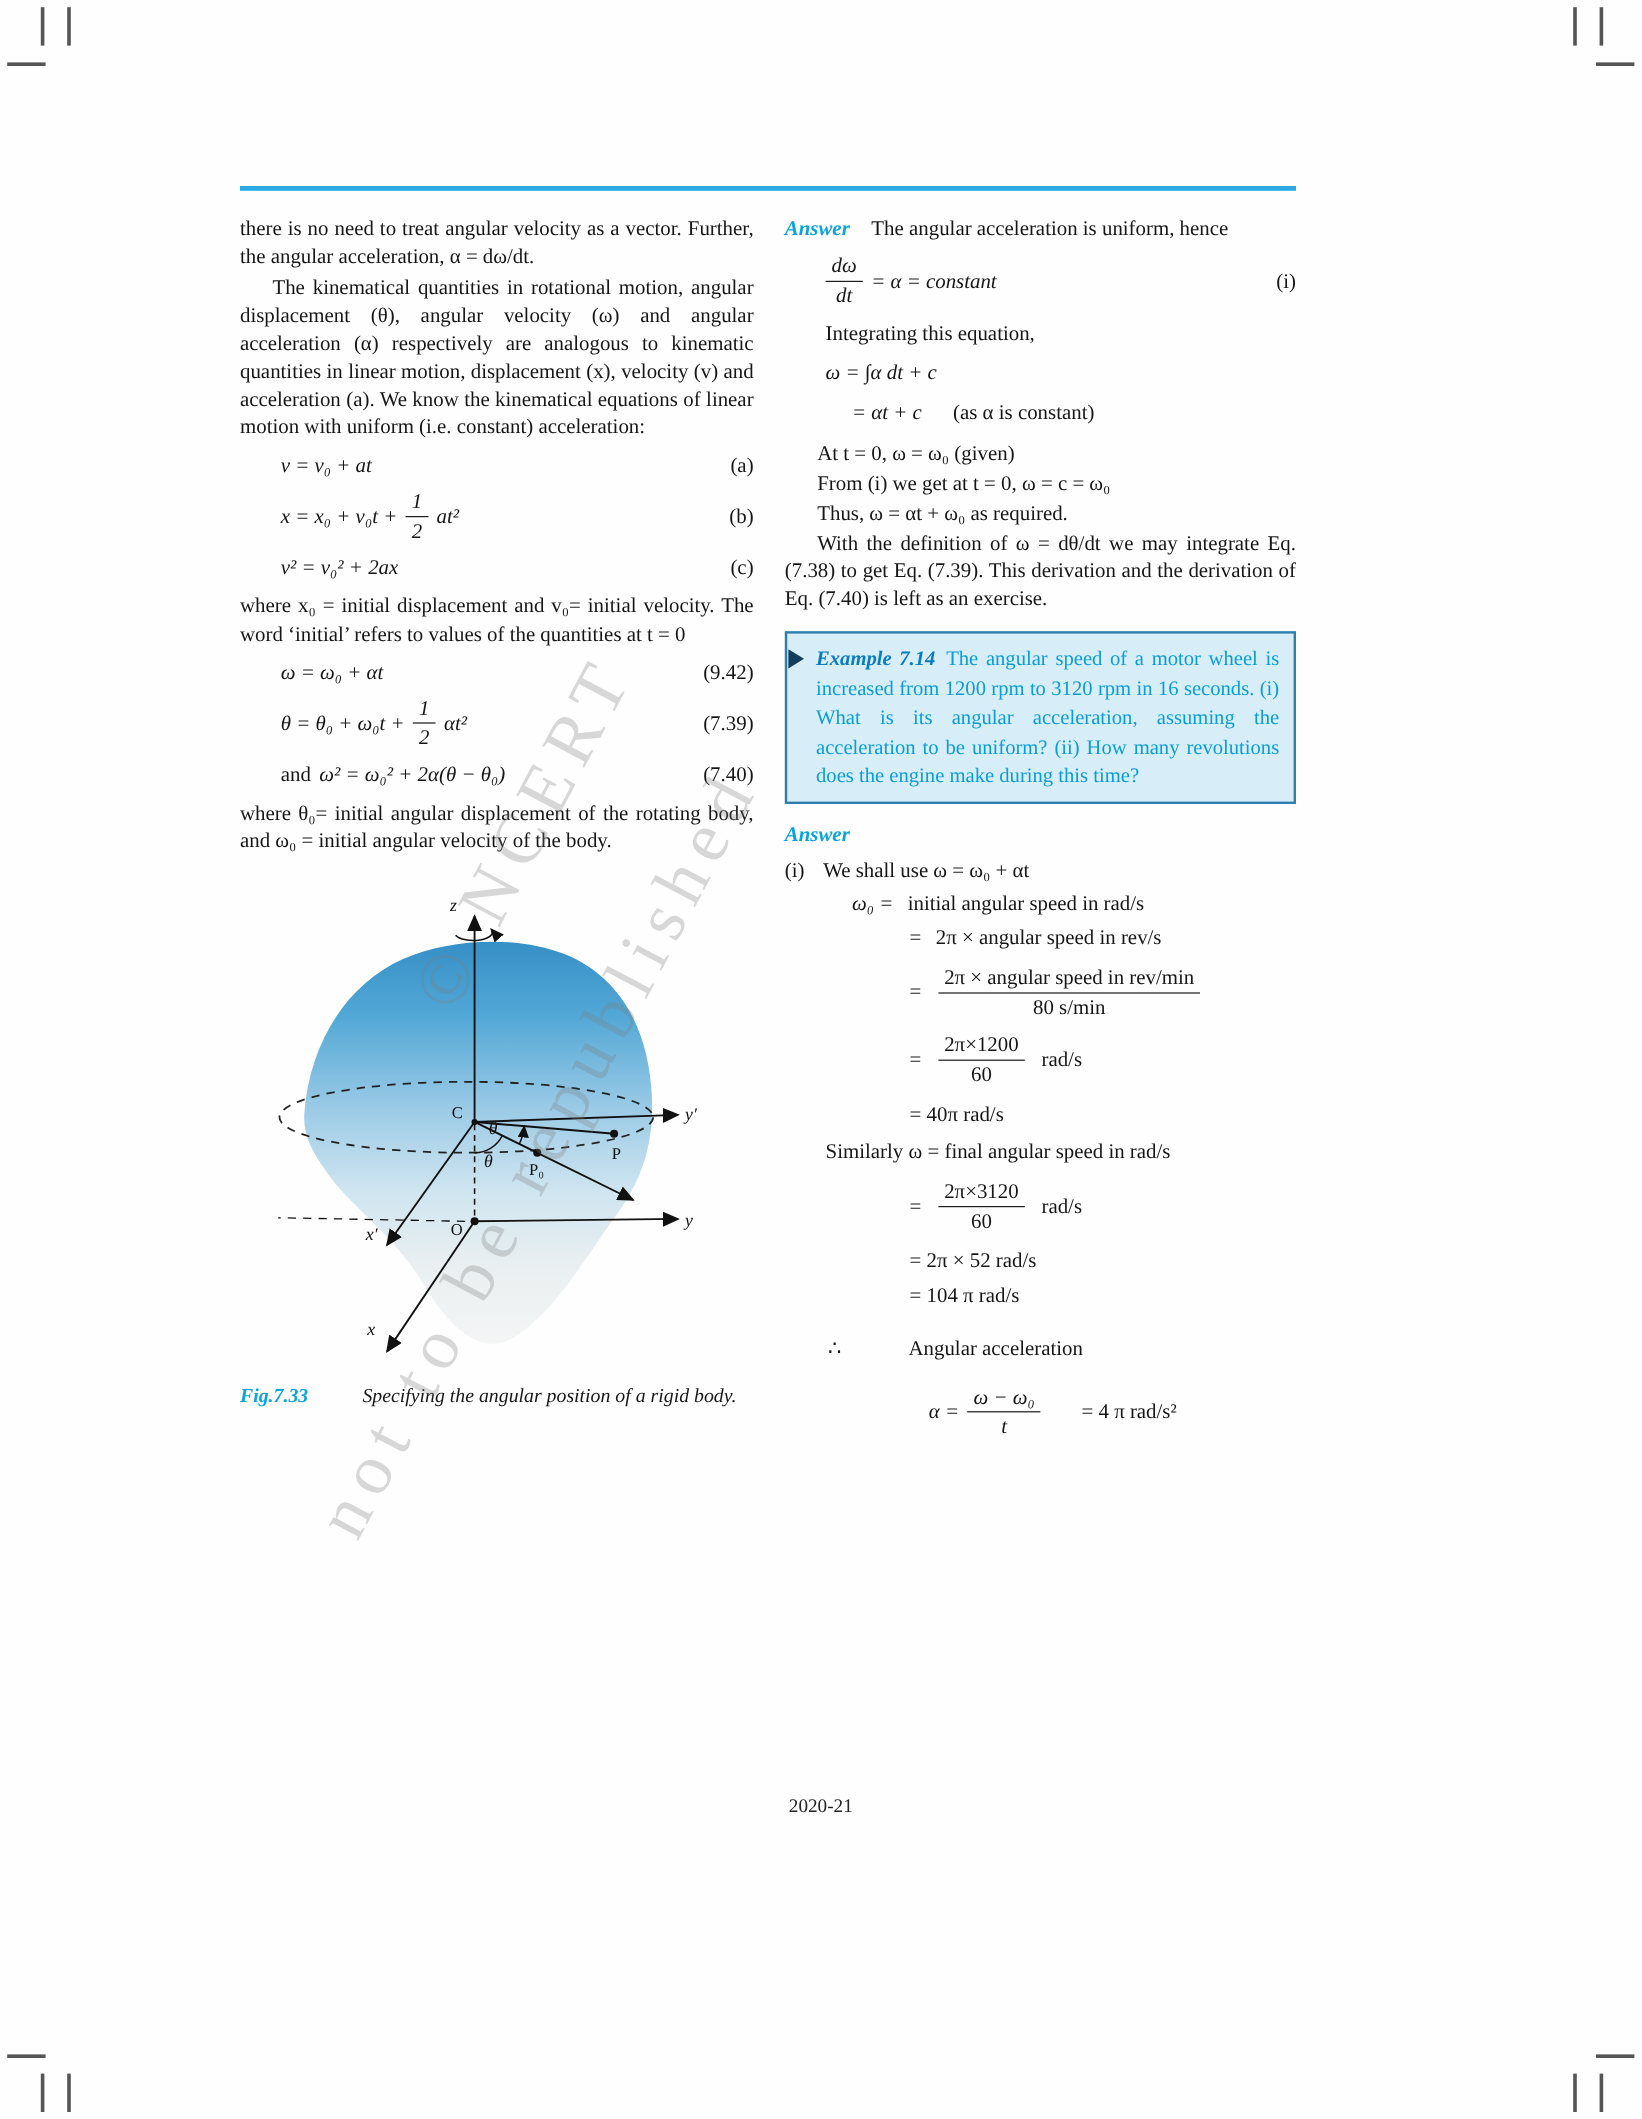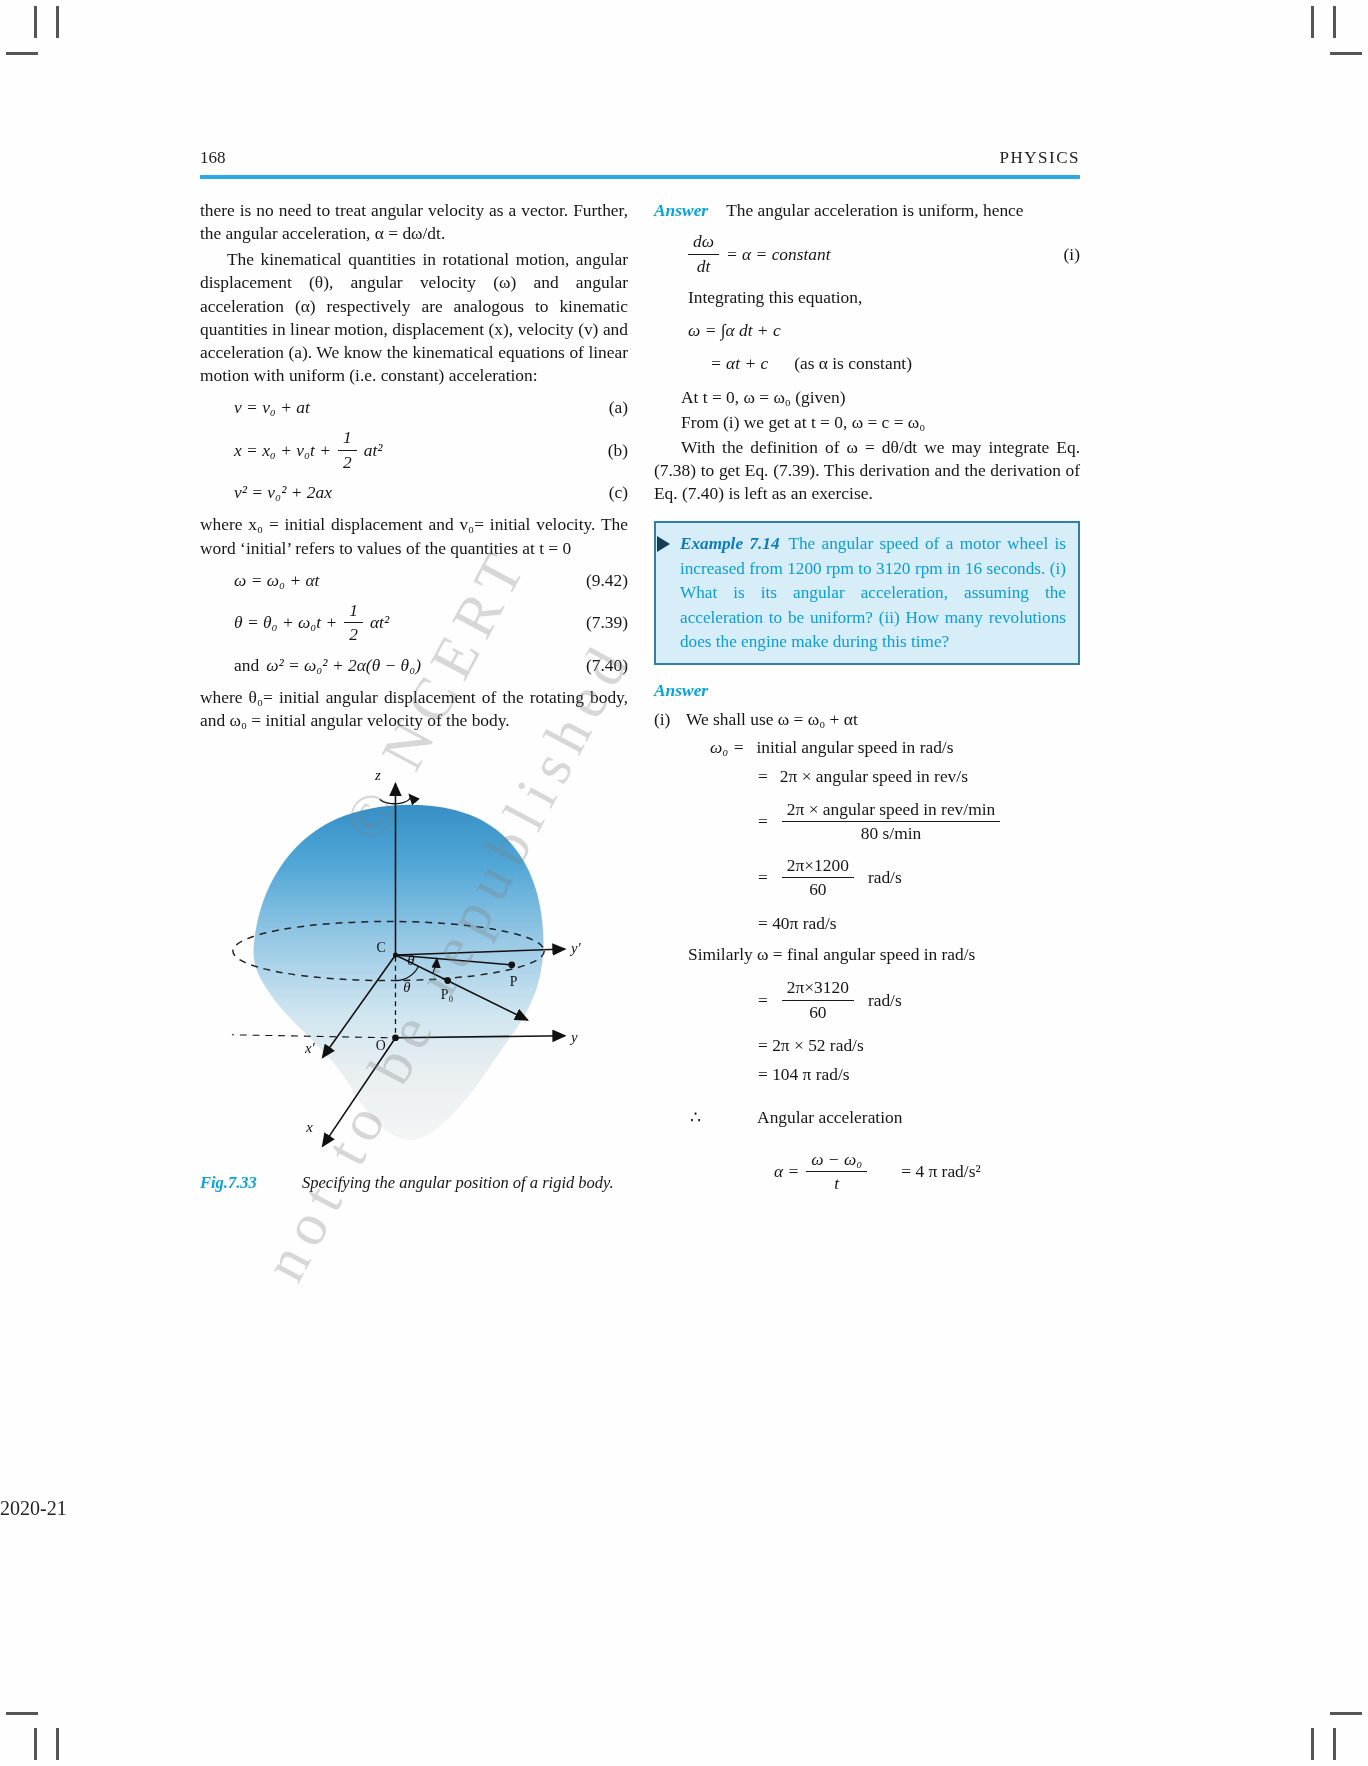--- a/index.html
+++ b/index.html
@@ -22,21 +22,21 @@
     font-size:60px; letter-spacing:10px; color:rgba(125,125,125,0.30);
     white-space:nowrap; font-family:"Liberation Serif", serif;
   }
   .wm1 { left:330px; top:820px; transform:rotate(-62deg); transform-origin:left top; }
   .wm2 { left:250px; top:1260px; transform:rotate(-62deg); transform-origin:left top; }
   
   .content { position:absolute; left:200px; top:148px; width:880px; }
   .header { display:flex; justify-content:space-between; font-size:17px; color:#222; }
   .running { letter-spacing:1.5px; }
   .rule { height:4px; margin-top:7px; }
-  .footer { position:absolute; top:1497px; left:0; width:100%; text-align:left; font-size:20px; color:#222; }
+  .footer { position:absolute; top:1497px; left:0; width:100%; text-align:center; font-size:16px; color:#222; }
   
   .cols { display:flex; gap:26px; margin-top:20px; }
   .col { font-size:17.4px; line-height:1.33; text-align:justify; }
   .col-left { width:428px; }
   .col-right { width:426px; }
   .p { margin:0 0 3px 0; }
   .indent { text-indent:27px; }
   
   .eqrow { display:flex; justify-content:space-between; align-items:center; margin:9px 0 9px 34px; text-align:left; }
   .eq { font-style:italic; display:inline-flex; align-items:center; gap:7px; }
@@ -92,24 +92,20 @@
   <div class="crop v" style="left:34px; top:1728px;"></div>
   <div class="crop v" style="left:56px; top:1728px;"></div>
   <div class="crop h" style="left:1330px; top:1712px;"></div>
   <div class="crop v" style="left:1311px; top:1728px;"></div>
   <div class="crop v" style="left:1333px; top:1728px;"></div>
 
   <div class="wm wm1">© NCERT</div>
   <div class="wm wm2">not to be republished</div>
 
   <div class="content">
-    <div class="header">
-      <span>168</span>
-      <span class="running">PHYSICS</span>
-    </div>
     <div class="rule" id="accent-rule" style="background: rgb(41, 171, 226);"></div>
 
     <div class="cols">
 
       <div class="col col-left">
         <p class="p">there is no need to treat angular velocity as a vector. Further, the angular acceleration, α = dω/dt.</p>
         <p class="p indent">The kinematical quantities in rotational motion, angular displacement (θ), angular velocity (ω) and angular acceleration (α) respectively are analogous to kinematic quantities in linear motion, displacement (x), velocity (v) and acceleration (a). We know the kinematical equations of linear motion with uniform (i.e. constant) acceleration:</p>
 
         <div class="eqrow">
           <span class="eq">v = v₀ + at</span>
@@ -250,20 +246,21 @@
 
         <div class="r-eq1 eq" style="display:block; font-style:italic;">ω = ∫α dt + c</div>
 
         <div class="r-eq2">
           <span class="eq">= αt + c</span>
           <span>(as α is constant)</span>
         </div>
 
         <p class="plainline">At t = 0, ω = ω₀ (given)</p>
         <p class="plainline">From (i) we get at t = 0, ω = c = ω₀</p>
+        <p class="plainline">Thus, ω = αt + ω₀ as required.</p>
         <p class="p indent">With the definition of ω = dθ/dt we may integrate Eq. (7.38) to get Eq. (7.39). This derivation and the derivation of Eq. (7.40) is left as an exercise.</p>
 
         <div class="example-box" style="margin-top:16px;">
           <span class="example-marker"></span>
           <span class="example-label">Example 7.14</span><span>The angular speed of a motor wheel is increased from 1200 rpm to 3120 rpm in 16 seconds. (i) What is its angular acceleration, assuming the acceleration to be uniform? (ii) How many revolutions does the engine make during this time?</span>
         </div>
 
         <p class="p" style="text-align:left;">
           <span class="anslabel">Answer</span>
         </p>

